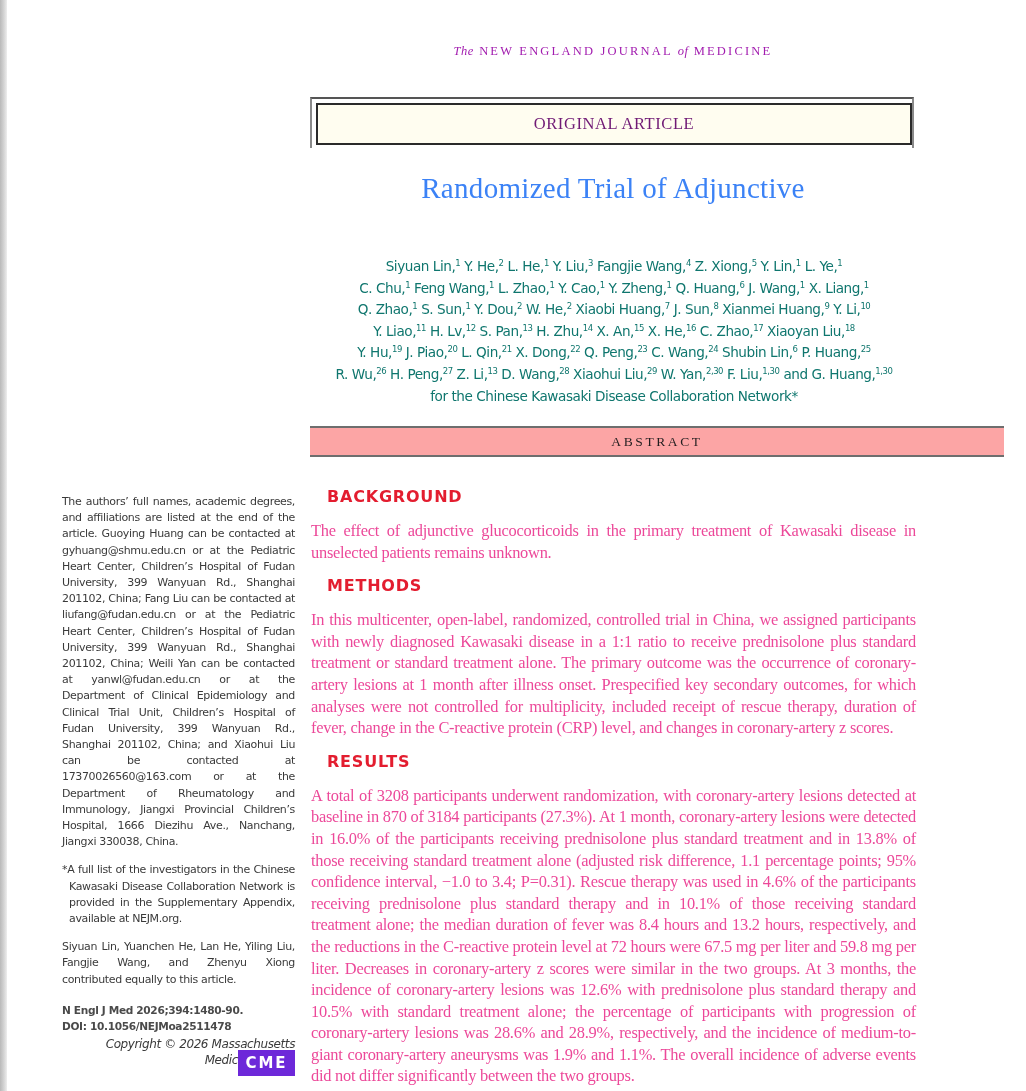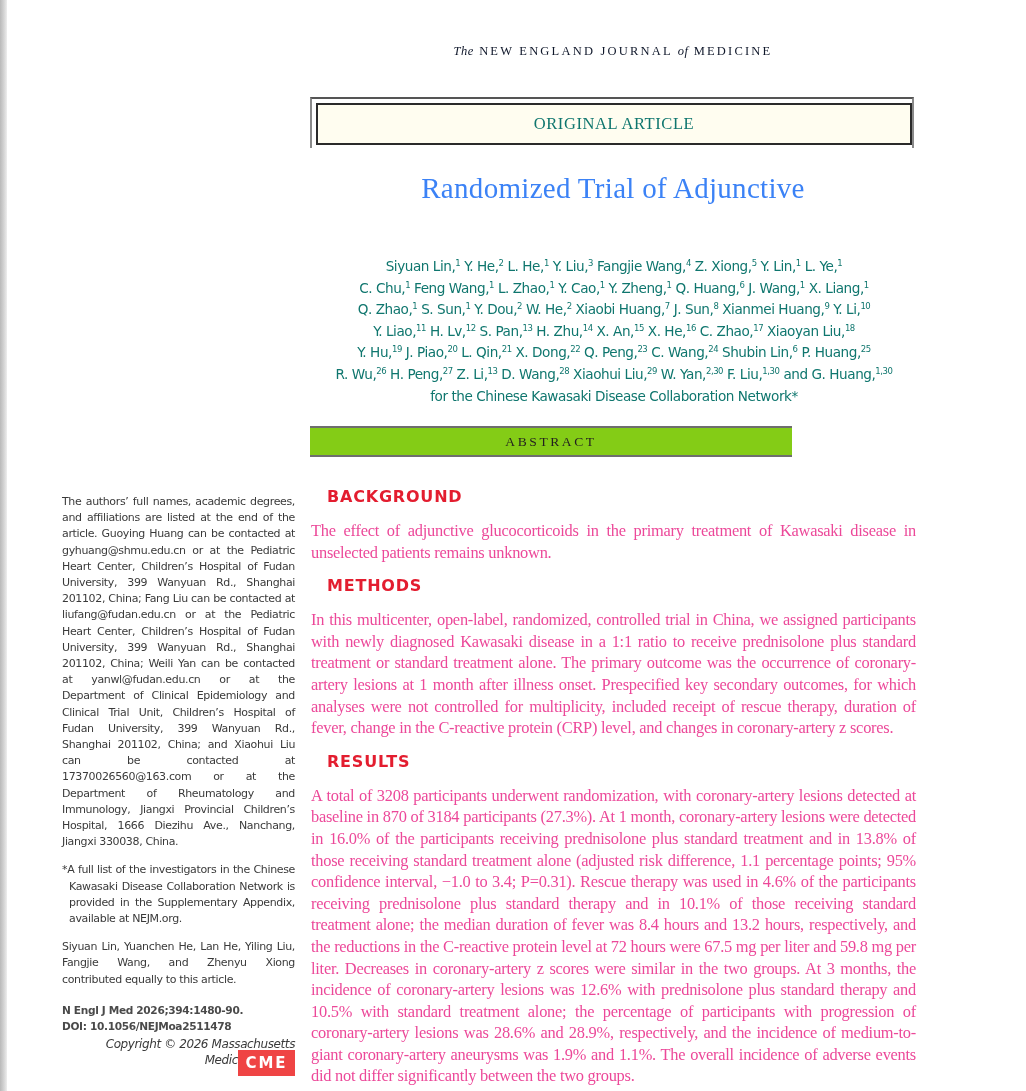--- a/index.html
+++ b/index.html
@@ -8,50 +8,50 @@
       background: #ffffff; position: relative;
       font-family: "Liberation Serif", "DejaVu Serif", serif;
       color: #231f20;
     }
     .left-shadow {
       position: absolute; left: 0; top: 0; width: 7px; height: 1091px;
       background: linear-gradient(to right, #b9b9b9, #d6d6d6 60%, #eeeeee);
     }
     .journal-header {
       position: absolute; top: 44px; left: 310px; width: 606px;
-      text-align: center; color: #0f172a; font-size: 12.5px; letter-spacing: 2.2px;
+      text-align: center; color: #a21caf; font-size: 12.5px; letter-spacing: 2.2px;
     }
     .journal-header .it { font-style: italic; letter-spacing: 0.5px; }
     .article-type-outer {
       position: absolute; left: 310px; top: 97px; width: 604px; height: 51px;
       border-top: 2px solid #555; border-left: 2px solid #8a8a8a; border-right: 2px solid #8a8a8a;
       box-sizing: border-box;
     }
     .article-type-inner {
       position: absolute; left: 316px; top: 103px; width: 596px; height: 42px;
       border: 2.5px solid #2a2a2a; background: #fffdf0; box-sizing: border-box;
       display: flex; align-items: center; justify-content: center;
     }
     .article-type-label {
-      color: #0f766e; font-size: 16.5px; letter-spacing: 0.6px;
+      color: #701a75; font-size: 16.5px; letter-spacing: 0.6px;
     }
     .title {
       position: absolute; top: 170px; left: 310px; width: 606px; text-align: center;
       font-size: 29px; line-height: 36px; color: #3b82f6; letter-spacing: 0.3px;
     }
     .authors {
       position: absolute; top: 256px; left: 304px; width: 620px; text-align: center;
       font-family: "DejaVu Sans", "Liberation Sans", sans-serif;
       font-size: 13.6px; line-height: 21.6px; color: #0f766e; letter-spacing: -0.45px;
     }
     .authors sup { font-size: 8.5px; vertical-align: 5px; line-height: 0; }
     .abstract-banner {
-      position: absolute; left: 310px; top: 426px; width: 482px; height: 31px;
+      position: absolute; left: 310px; top: 426px; width: 694px; height: 31px;
       border-top: 2px solid #6e6e6e; border-bottom: 2px solid #6e6e6e;
-      background: #84cc16; box-sizing: border-box;
+      background: #fca5a5; box-sizing: border-box;
       display: flex; align-items: center; justify-content: center;
     }
     .abstract-label { font-size: 13.5px; letter-spacing: 2.6px; color: #231f20; }
     .abstract-body {
       position: absolute; left: 311px; top: 474px; width: 605px;
     }
     .section-head {
       font-family: "DejaVu Sans", "Liberation Sans", sans-serif; font-weight: bold;
       color: #e31d2f; font-size: 16px; letter-spacing: 0.8px; line-height: 14px;
       margin: 16px;
@@ -66,21 +66,21 @@
       font-size: 11px; line-height: 16.2px; letter-spacing: -0.35px;
     }
     .sidebar p { margin: 0; text-align: justify; }
     .sidebar .affil { margin-bottom: 12px; }
     .sidebar .note { padding-left: 7px; text-indent: -7px; margin-bottom: 12px; }
     .sidebar .equal { margin-bottom: 14px; }
     .sidebar .citation { font-weight: bold; color: #4a4a4a; font-size: 10.6px; line-height: 16.5px; text-align: left; }
     .sidebar .copyright { font-style: italic; font-size: 12px; line-height: 16px; margin-top: 1px; text-align: right; letter-spacing: -0.4px; }
     .cme-badge {
       position: absolute; left: 238px; top: 1050px; width: 57px; height: 26px;
-      background: #ef4444; color: #fff; display: flex; align-items: center; justify-content: center;
+      background: #6d28d9; color: #fff; display: flex; align-items: center; justify-content: center;
       font-family: "DejaVu Sans", "Liberation Sans", sans-serif; font-weight: bold;
       font-size: 15px; letter-spacing: 2px;
     }
   </style>
 </head>
 <body>
 
 <div class="left-shadow"></div>
 
 <div class="journal-header">

